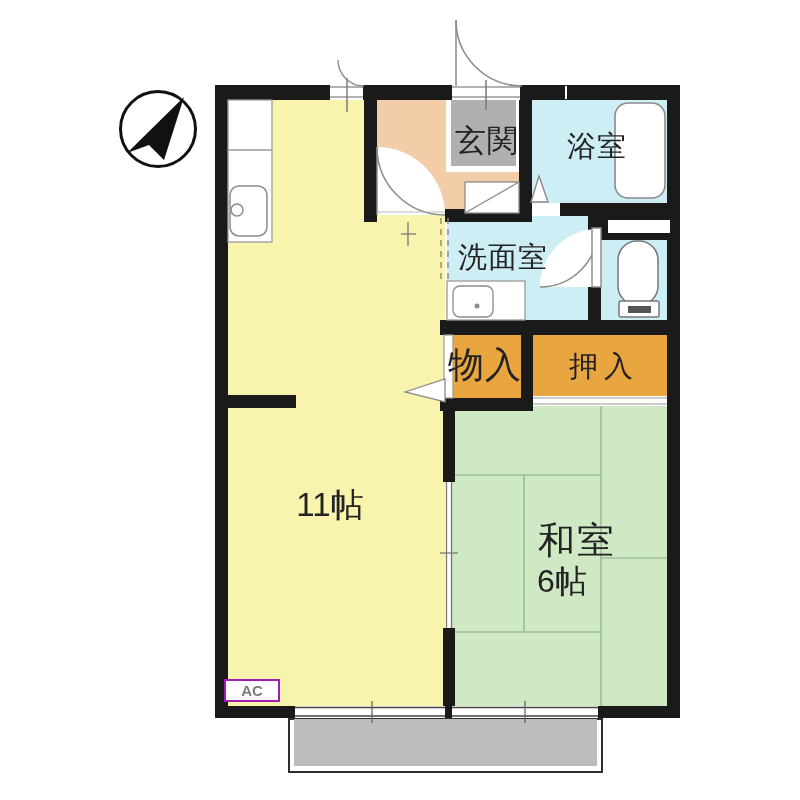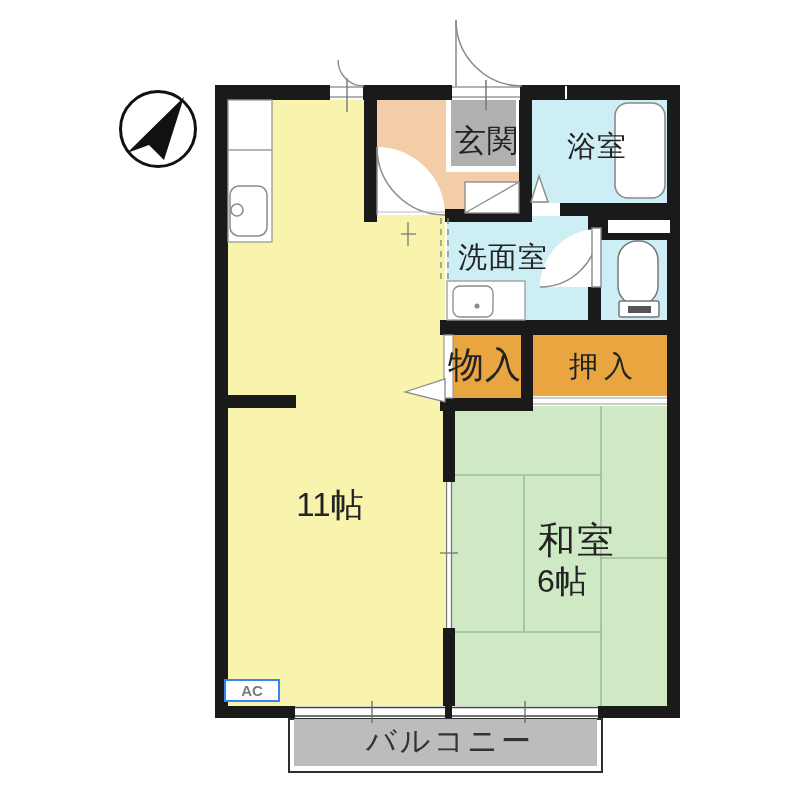--- a/index.html
+++ b/index.html
@@ -14,21 +14,21 @@
     font-weight:normal;color:var(--label);white-space:nowrap;line-height:1;
   }
   svg.overlay{position:absolute;left:0;top:0;pointer-events:none;}
   .balcony-outer{
     position:absolute;left:288px;top:718px;width:315px;height:55px;
     border:2px solid #2e2e2e;background:#fff;box-sizing:border-box;
   }
   .balcony-gray{position:absolute;left:4px;top:-1px;width:303px;height:47px;background:var(--balcony);}
   .ac-box{
     position:absolute;left:224px;top:679px;width:56px;height:23px;
-    background:#fff;border:2px solid #3b82f6;box-sizing:border-box;
+    background:#fff;border:2px solid #a21caf;box-sizing:border-box;
     display:flex;align-items:center;justify-content:center;
   }
   .ac-box span{font-weight:bold;font-size:15px;color:#7a7a7a;line-height:1;}
   .compass{position:absolute;left:117px;top:88px;width:82px;height:82px;}
 </style>
 </head>
 <body>
 
 <div class="canvas">
 
@@ -193,15 +193,14 @@
   </div>
 
   <div class="room-label" style="left:487px;top:140px;font-size:31px;letter-spacing:1px;">玄関</div>
   <div class="room-label" style="left:573px;top:146px;font-size:29px;letter-spacing:1px;margin-left:24px;">浴室</div>
   <div class="room-label" style="left:503px;top:257px;font-size:29px;letter-spacing:1px;">洗面室</div>
   <div class="room-label" style="left:485px;top:365px;font-size:36px;letter-spacing:1px;">物入</div>
   <div class="room-label" style="left:601px;top:366px;font-size:29px;letter-spacing:6px;padding-left:6px;">押入</div>
   <div class="room-label" style="left:330px;top:504px;font-size:33px;">11帖</div>
   <div class="room-label" style="left:561px;top:540px;font-size:37px;letter-spacing:2px;margin-left:16px;">和室</div>
   <div class="room-label" style="left:562px;top:581px;font-size:32px;">6帖</div>
-  <div class="room-label" style="left:450px;top:741px;font-size:30px;letter-spacing:3px;color:#333333;">バルコニー</div>
 
 </div>
 
 </body></html>

